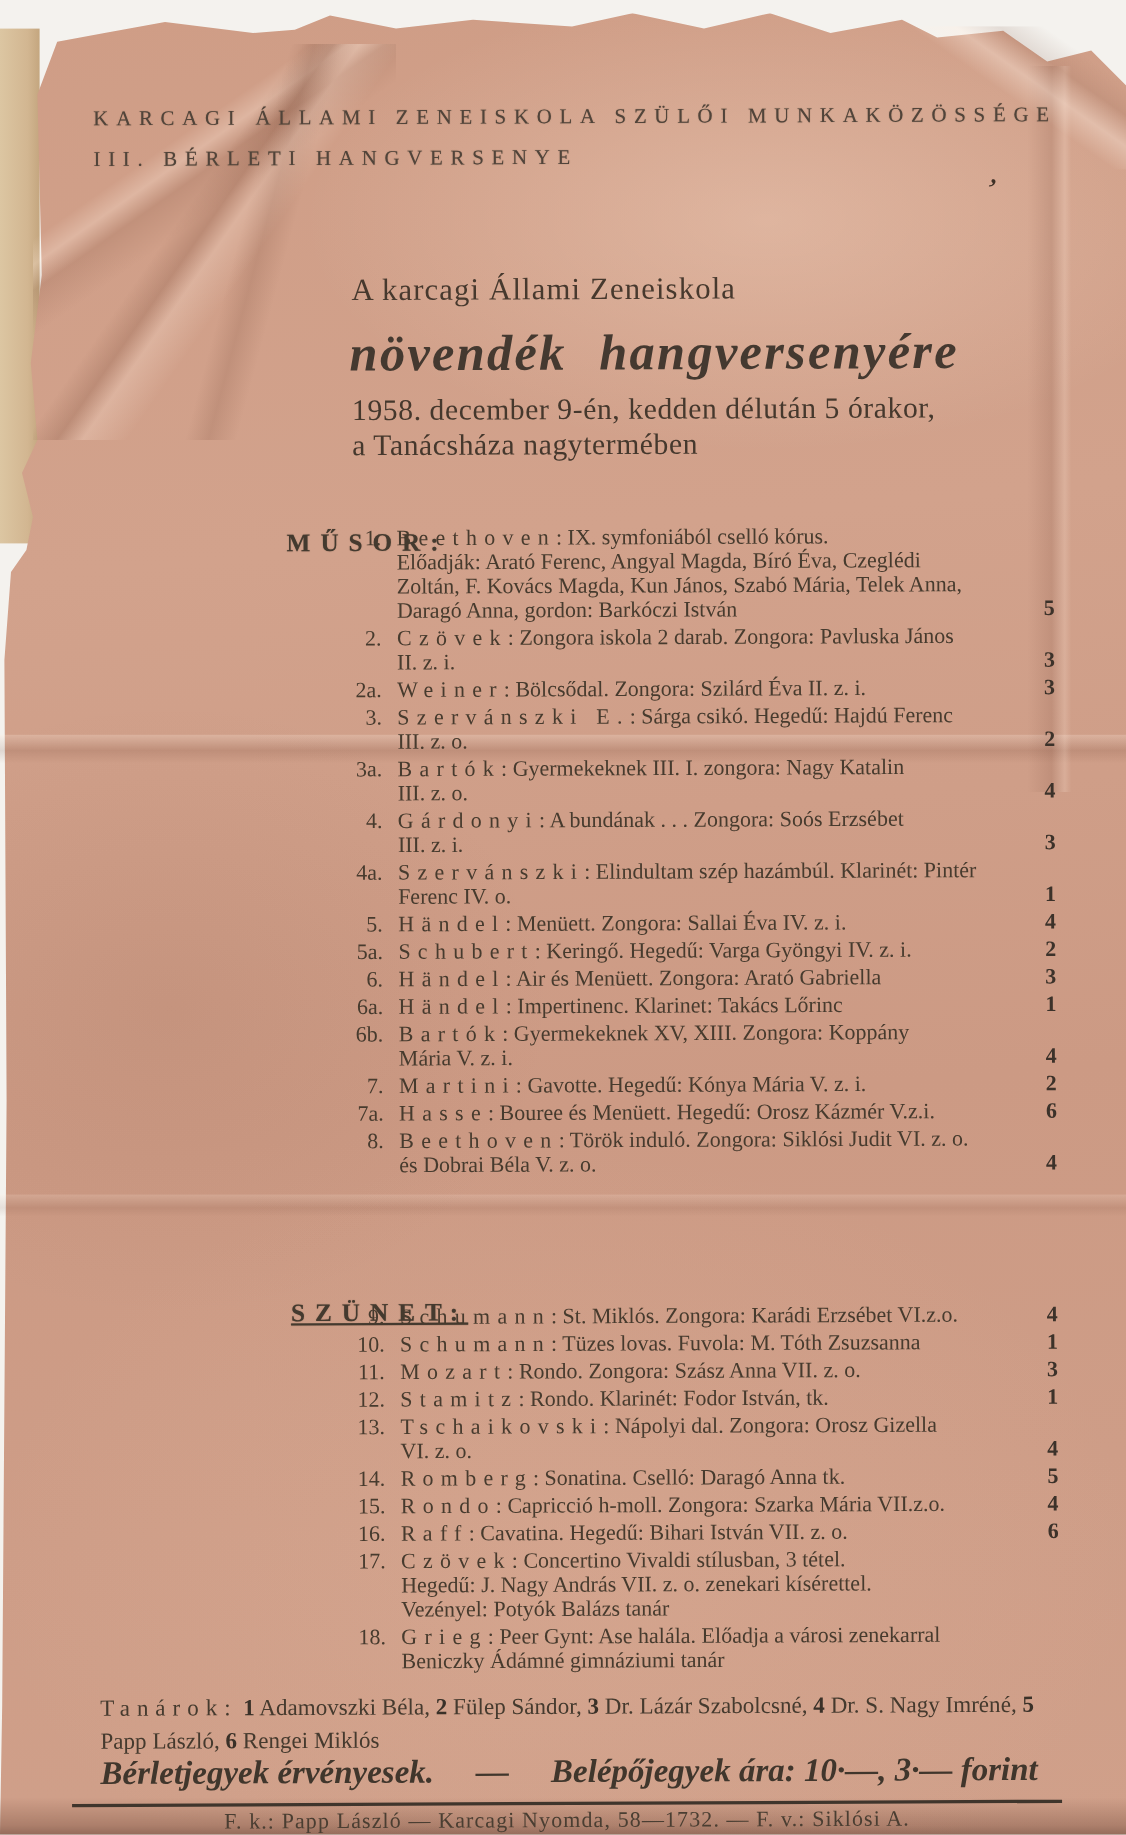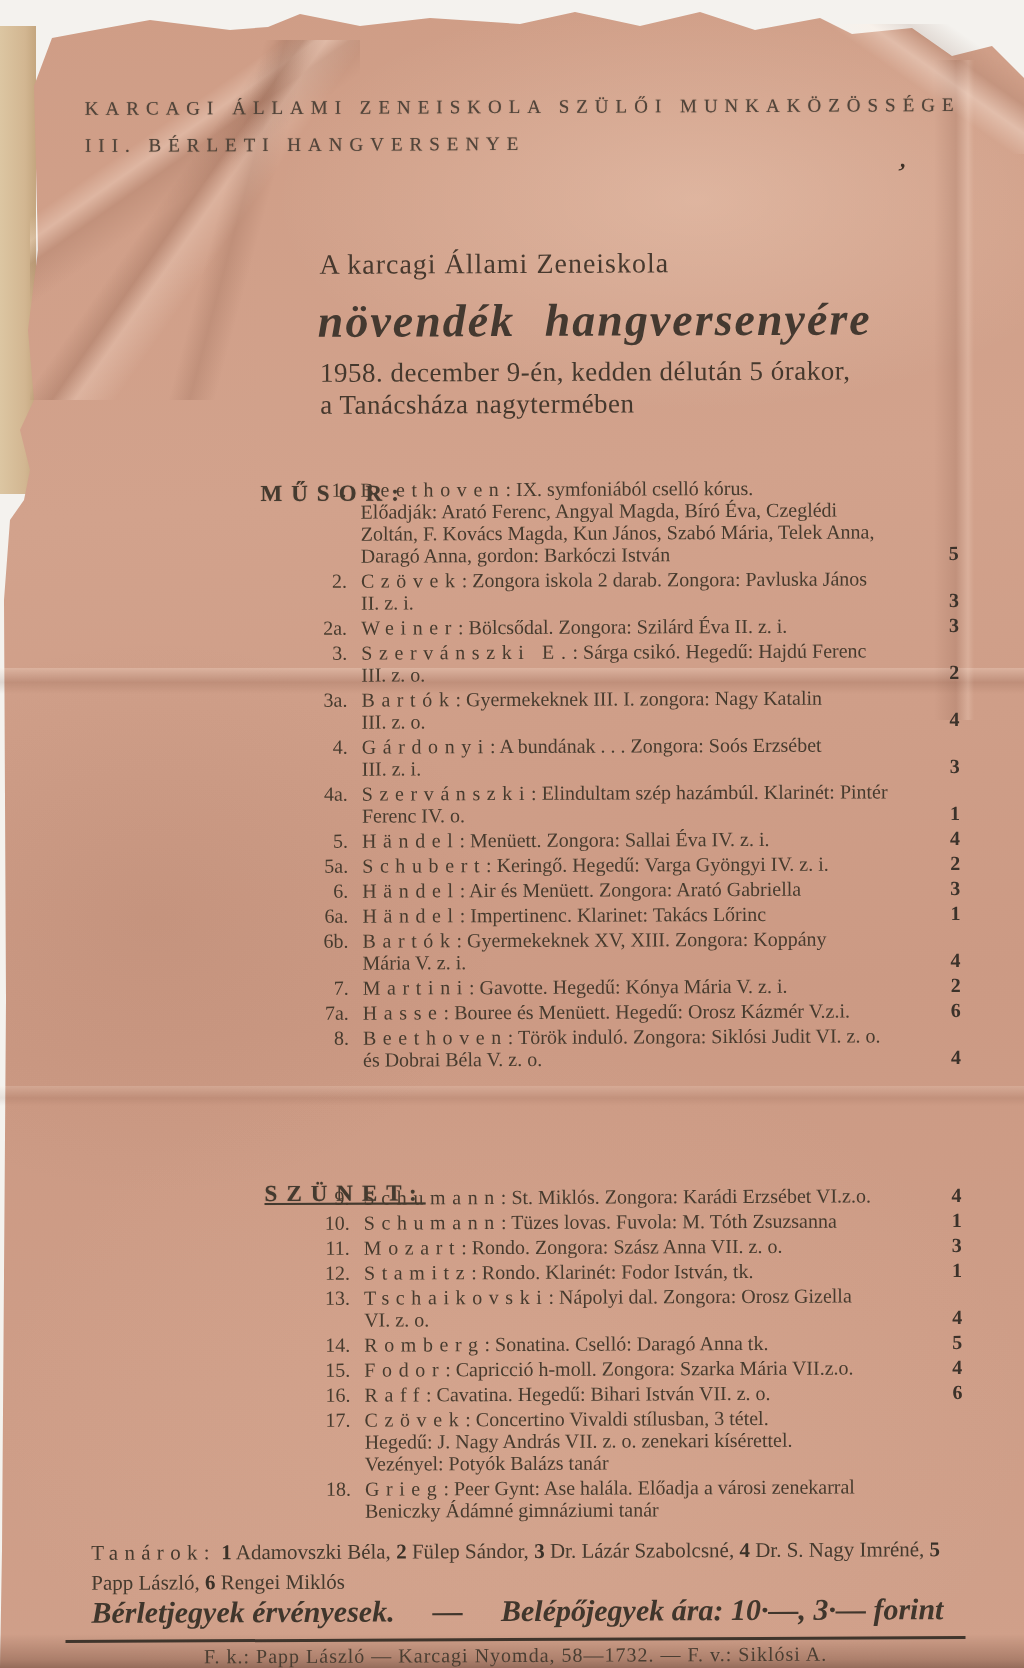--- a/index.html
+++ b/index.html
@@ -208,21 +208,21 @@
           <span class="pbody"><span class="composer">Tschaikovski</span>: Nápolyi dal. Zongora: Orosz Gizella<br>VI. z. o.</span>
           <span class="tnum">4</span>
         </div>
         <div class="prog-item">
           <span class="pnum">14.</span>
           <span class="pbody"><span class="composer">Romberg</span>: Sonatina. Cselló: Daragó Anna tk.</span>
           <span class="tnum">5</span>
         </div>
         <div class="prog-item">
           <span class="pnum">15.</span>
-          <span class="pbody"><span class="composer">Fodor</span>: Capricció h-moll. Zongora: Szarka Mária VII.z.o.</span>
+          <span class="pbody"><span class="composer">Rondo</span>: Capricció h-moll. Zongora: Szarka Mária VII.z.o.</span>
           <span class="tnum">4</span>
         </div>
         <div class="prog-item">
           <span class="pnum">16.</span>
           <span class="pbody"><span class="composer">Raff</span>: Cavatina. Hegedű: Bihari István VII. z. o.</span>
           <span class="tnum">6</span>
         </div>
         <div class="prog-item">
           <span class="pnum">17.</span>
           <span class="pbody"><span class="composer">Czövek</span>: Concertino Vivaldi stílusban, 3 tétel.<br>Hegedű: J. Nagy András VII. z. o. zenekari kísérettel.<br>Vezényel: Potyók Balázs tanár</span>

